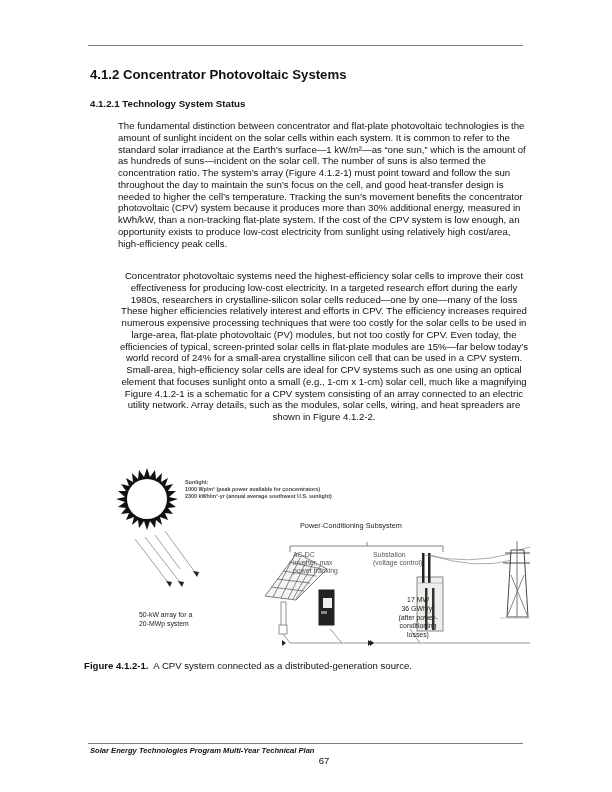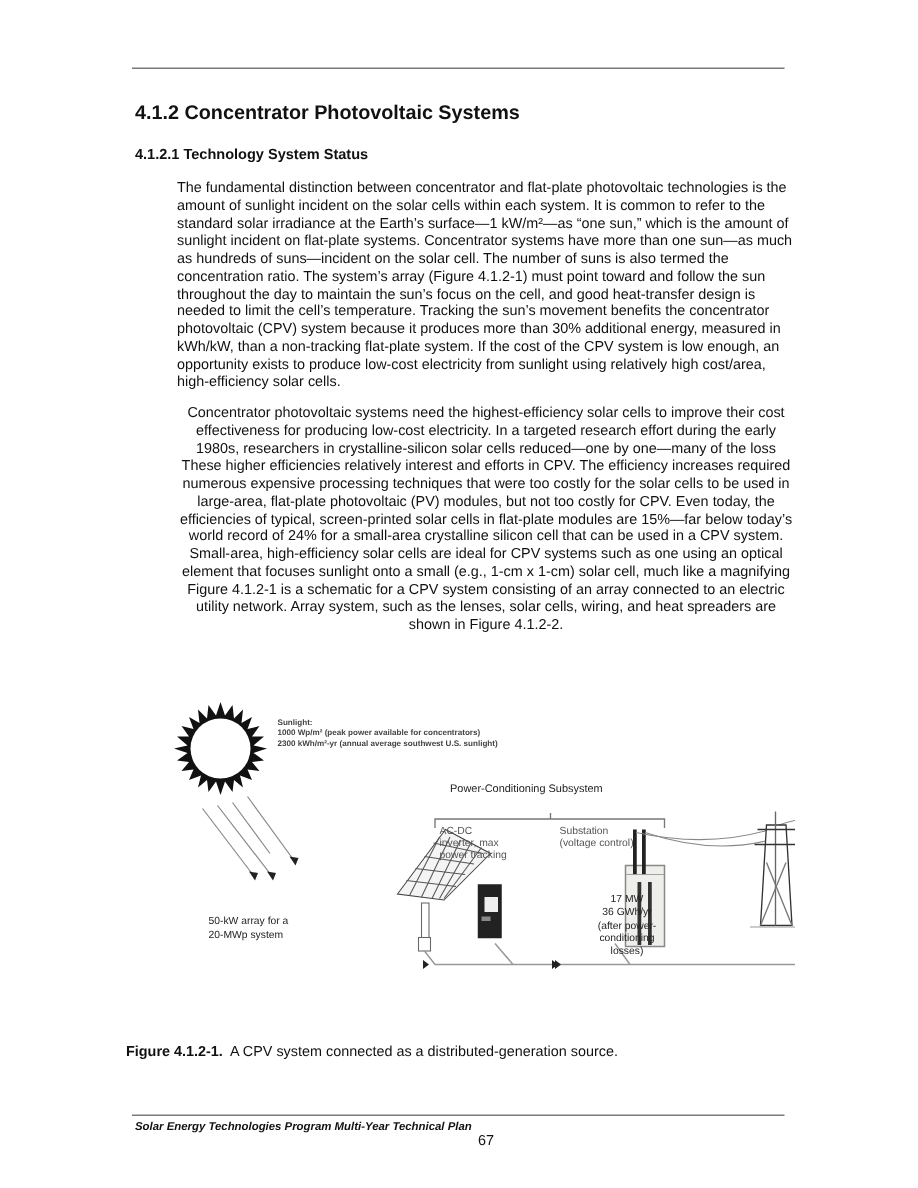--- a/index.html
+++ b/index.html
@@ -15,62 +15,61 @@
   .p1 { top: 120px; }
   .p2 { top: 270px; text-align: center; }
   .figure { position: absolute; left: 110px; top: 465px; width: 420px; height: 200px; }
   .fig-text { position: absolute; font-size: 6.6px; line-height: 8px; color: #333; white-space: nowrap; }
   .sun-label { left: 75px; top: 14px; color: #444; font-size: 5.4px; line-height: 6.8px; font-weight: bold; }
   .pcs-label { left: 190px; top: 57px; font-size: 7.3px; color: #222; text-align: center; }
   .acdc-label { left: 183px; top: 86px; color: #555; font-size: 6.9px; line-height: 8.2px; }
   .sub-label { left: 263px; top: 86px; color: #555; font-size: 6.9px; line-height: 8.2px; }
   .array-label { left: 29px; top: 145px; font-size: 6.9px; line-height: 9px; color: #222; }
   .output-label { left: 276px; top: 131px; font-size: 6.9px; line-height: 8.8px; text-align: center; width: 64px; color: #222; }
-  .caption { position: absolute; left: 0; width: 496px; top: 696px; text-align: center; font-size: 9.6px; }
+  .caption { position: absolute; left: 0; width: 496px; top: 660px; text-align: center; font-size: 9.6px; }
   .caption b { font-weight: bold; }
   .footer-title { position: absolute; left: 90px; top: 746px; font-size: 7.6px; font-weight: bold; font-style: italic; }
   .page-number { position: absolute; left: 18px; width: 612px; top: 755px; text-align: center; font-size: 9.6px; }
   svg { position: absolute; left: 0; top: 0; }
 </style>
 </head>
 <body>
 
 <div class="rule top"></div>
 
 <h2 class="h2">4.1.2  Concentrator Photovoltaic Systems</h2>
 <h3 class="h3">4.1.2.1  Technology System Status</h3>
 
 <p class="para p1">
   <span class="line">The fundamental distinction between concentrator and flat-plate photovoltaic technologies is the</span>
   <span class="line">amount of sunlight incident on the solar cells within each system. It is common to refer to the</span>
   <span class="line">standard solar irradiance at the Earth’s surface—1 kW/m²—as “one sun,” which is the amount of</span>
-  <span class="line">sunlight incident on flat-plate systems.  Concentrator systems have more than one sun—as much</span>
   <span class="line">as hundreds of suns—incident on the solar cell.  The number of suns is also termed the</span>
   <span class="line">concentration ratio. The system’s array (Figure 4.1.2-1) must point toward and follow the sun</span>
   <span class="line">throughout the day to maintain the sun’s focus on the cell, and good heat-transfer design is</span>
-  <span class="line">needed to limit the cell’s temperature. Tracking the sun’s movement benefits the concentrator</span>
+  <span class="line">needed to higher the cell’s temperature. Tracking the sun’s movement benefits the concentrator</span>
   <span class="line">photovoltaic (CPV) system because it produces more than 30% additional energy, measured in</span>
   <span class="line">kWh/kW, than a non-tracking flat-plate system. If the cost of the CPV system is low enough, an</span>
   <span class="line">opportunity exists to produce low-cost electricity from sunlight using relatively high cost/area,</span>
-  <span class="line">high-efficiency solar cells.</span>
+  <span class="line">high-efficiency peak cells.</span>
 </p>
 
 <p class="para p2">
   <span class="line">Concentrator photovoltaic systems need the highest-efficiency solar cells to improve their cost</span>
   <span class="line">effectiveness for producing low-cost electricity.  In a targeted research effort during the early</span>
   <span class="line">1980s, researchers in crystalline-silicon solar cells reduced—one by one—many of the loss</span>
   <span class="line">These higher efficiencies relatively interest and efforts in CPV. The efficiency increases required</span>
   <span class="line">numerous expensive processing techniques that were too costly for the solar cells to be used in</span>
   <span class="line">large-area, flat-plate photovoltaic (PV) modules, but not too costly for CPV. Even today, the</span>
   <span class="line">efficiencies of typical, screen-printed solar cells in flat-plate modules are 15%—far below today’s</span>
   <span class="line">world record of 24% for a small-area crystalline silicon cell that can be used in a CPV system.</span>
   <span class="line">Small-area, high-efficiency solar cells are ideal for CPV systems such as one using an optical</span>
   <span class="line">element that focuses sunlight onto a small (e.g., 1-cm x 1-cm) solar cell, much like a magnifying</span>
   <span class="line">Figure 4.1.2-1 is a schematic for a CPV system consisting of an array connected to an electric</span>
-  <span class="line">utility network. Array system, such as the lenses, solar cells, wiring, and heat spreaders are</span>
+  <span class="line">utility network. Array details, such as the modules, solar cells, wiring, and heat spreaders are</span>
   <span class="line">shown in Figure 4.1.2-2.</span>
 </p>
 
 <div class="figure">
   <svg width="420" height="200" viewBox="0 0 420 200">
 
     <g transform="translate(37,34)">
       <polygon fill="#111" points="0,-31 3,-22 8,-29 9,-20 15,-26 14,-17 21,-21 18,-13 26,-15 21,-8 29,-8 22,-2 31,0 22,3 29,8 21,9 26,15 18,14 21,21 13,18 15,26 9,21 8,29 3,22 0,31 -3,22 -8,29 -9,21 -15,26 -13,18 -21,21 -18,14 -26,15 -21,9 -29,8 -22,3 -31,0 -22,-2 -29,-8 -21,-8 -26,-15 -18,-13 -21,-21 -14,-17 -15,-26 -9,-20 -8,-29 -3,-22"></polygon>
       <circle r="20" fill="#fff"></circle>
     </g>

